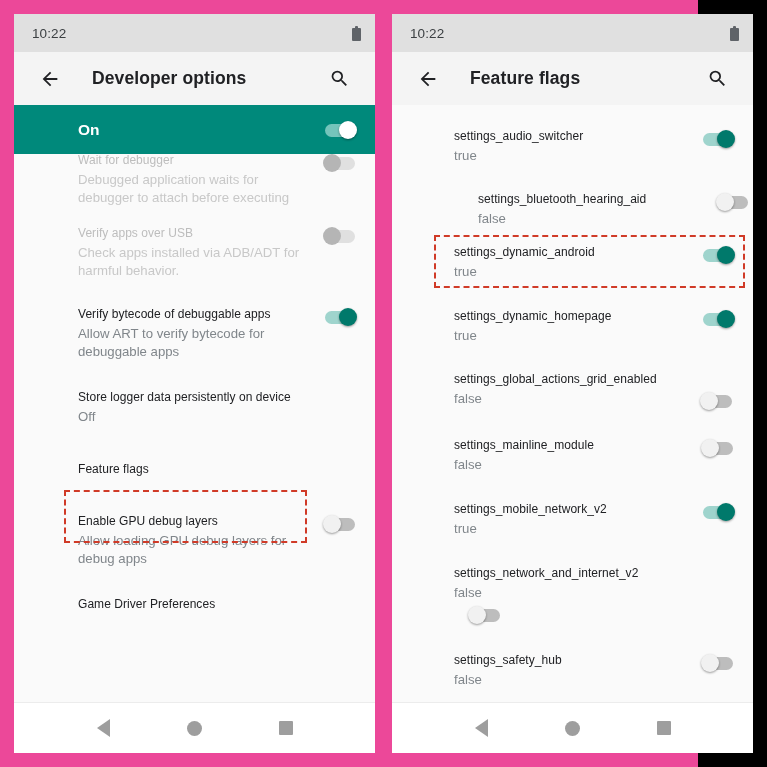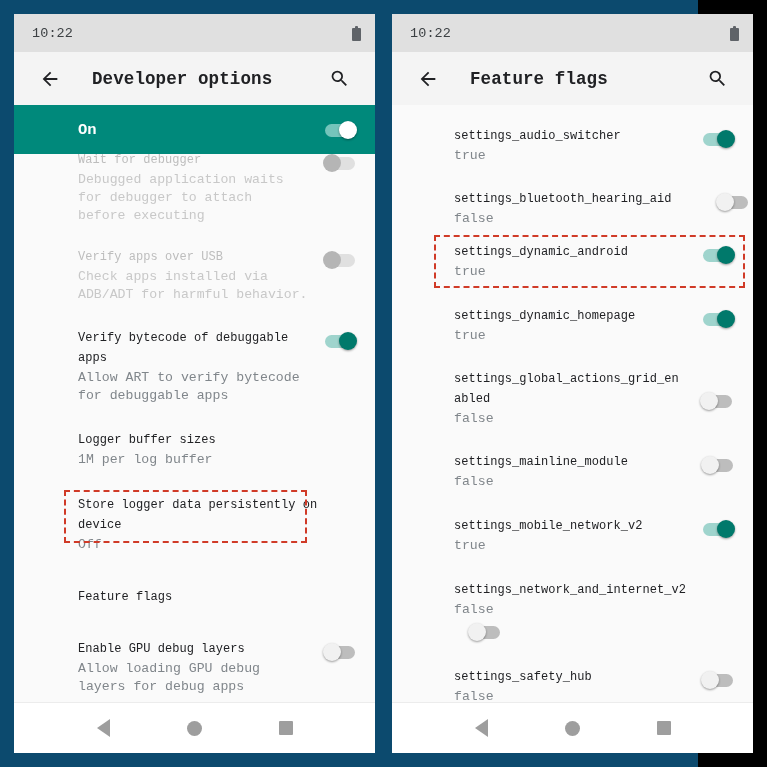--- a/index.html
+++ b/index.html
@@ -5,22 +5,21 @@
   * { box-sizing: border-box; margin: 0; padding: 0; }
   html, body {
     width: 767px; height: 767px;
     background: #000;
     font-family: "Liberation Sans", sans-serif;
     overflow: hidden;
   }
   .stage {
     position: relative;
     width: 698px; height: 767px;
-    background: #0c4a6e;
-    font-family: Liberation Mono, monospace;
+    background: #ec4899;
   }
 
   
   .phone {
     position: absolute;
     top: 14px;
     width: 361px;
     height: 739px;
     background: #fafafa;
     overflow: hidden;
@@ -268,21 +267,21 @@
           <div class="summary">Debugged application waits for debugger to attach before executing</div>
         </div>
         <div class="switchwrap">
           <span class="sw disabled">
             <span class="track"></span>
               <span class="thumb"></span>
           </span>
         </div>
       </div>
 
-      <div class="row dim" style="margin-top:22px;">
+      <div class="row dim" style="margin-top:16px;">
         <div class="texts">
           <div class="title">Verify apps over USB</div>
           <div class="summary">Check apps installed via ADB/ADT for harmful behavior.</div>
         </div>
         <div class="switchwrap">
           <span class="sw disabled">
             <span class="track"></span>
               <span class="thumb"></span>
           </span>
         </div>
@@ -294,26 +293,20 @@
           <div class="summary">Allow ART to verify bytecode for debuggable apps</div>
         </div>
         <div class="switchwrap">
           <span class="sw on">
             <span class="track"></span>
               <span class="thumb"></span>
           </span>
         </div>
       </div>
 
-      <div class="row" style="margin-top:25px;">
-        <div class="texts">
-          <div class="title">Logger buffer sizes</div>
-          <div class="summary">1M per log buffer</div>
-        </div>
-      </div>
 
       <div class="row" style="margin-top:26px;">
         <div class="texts">
           <div class="title">Store logger data persistently on device</div>
           <div class="summary">Off</div>
         </div>
       </div>
 
       <div class="row" style="margin-top:33px;">
         <div class="texts">
@@ -389,21 +382,21 @@
           <div class="summary">true</div>
         </div>
         <div class="switchwrap">
           <span class="sw on">
               <span class="track"></span>
               <span class="thumb"></span>
             </span>
         </div>
       </div>
 
-      <div class="row" style="margin-top:24px; padding-left:62px; padding-right:3px;">
+      <div class="row" style="margin-top:24px; padding-left:62px; padding-right:3px;margin-left:24px;">
         <div class="texts">
           <div class="title">settings_bluetooth_hearing_aid</div>
           <div class="summary">false</div>
         </div>
         <div class="switchwrap">
           <span class="sw off">
               <span class="track"></span>
               <span class="thumb"></span>
             </span>
         </div>

